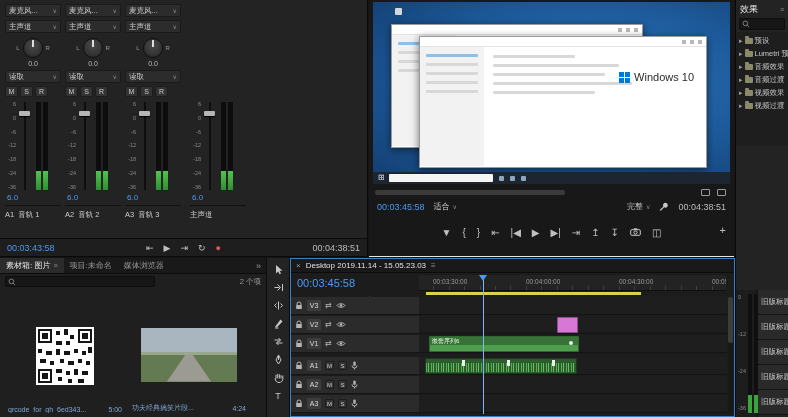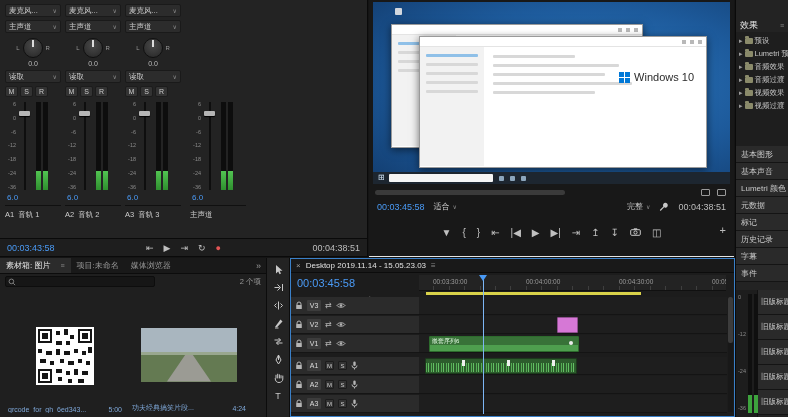--- a/index.html
+++ b/index.html
@@ -67,21 +67,21 @@
   .opticons{margin-left:auto;display:flex;gap:7px}
   .optbox{width:9px;height:7px;border:1px solid #9a9a9a;border-radius:1px;display:inline-block}
   .tcrow{position:absolute;left:8px;right:8px;top:199px;height:15px;display:flex;align-items:center;gap:9px}
   .dd{display:flex;align-items:center;gap:3px;color:#ccc;font-size:8px;white-space:nowrap}
   .transrow{position:absolute;left:0;right:0;top:219px;height:26px;display:flex;align-items:center;justify-content:center;gap:11px}
   .transrow .tbtn{font-size:10px}
   .plusbtn{position:absolute;right:8px;top:224px;color:#bbb;font-size:11px}
 
   
   #rightpanel{left:735px;top:0;width:53px;height:417px;border-left:1px solid #0a0a0a}
-  .fxtitle{padding:19px 4px 2px;color:#e8e8e8;display:flex;justify-content:space-between;align-items:center}
+  .fxtitle{padding:3px 4px 2px;color:#e8e8e8;display:flex;justify-content:space-between;align-items:center}
   .fxsearch{margin:0 3px;height:12px;background:#161616;border:1px solid #0d0d0d;border-radius:2px;display:flex;align-items:center;padding:0 2px;gap:2px}
   .fxsearch input{flex:1;min-width:0;background:transparent;border:0;outline:0;color:#ccc;font-size:7px}
   .fxlist{position:absolute;left:0;right:0;top:32px;height:114px;background:#1e1e1e;padding-top:2px}
   .fxrow{display:flex;align-items:center;gap:2px;padding:0 3px;height:13px;color:#c5c5c5;font-size:7.5px;white-space:nowrap;overflow:hidden}
   .tw{color:#9a9a9a;font-size:7px;flex:none}
   .folderic{width:8px;height:6px;background:#8a8a6a;border-radius:1px;position:relative;flex:none;margin-top:1px}
   .folderic::before{content:'';position:absolute;left:0;top:-2px;width:4px;height:2px;background:#8a8a6a;border-radius:1px 1px 0 0}
   .sidetabs{position:absolute;left:0;right:0;top:146px}
   .sidetabs span{display:flex;height:17px;background:#2a2a2a;border-bottom:1px solid #141414;align-items:center;padding:0 5px;color:#c8c8c8;font-size:8px;white-space:nowrap;overflow:hidden}
   .bottomright{position:absolute;left:0;right:0;top:290px;bottom:0;display:flex}
@@ -90,21 +90,21 @@
   .mscale span{font-size:5.5px;color:#8a8a8a;line-height:1}
   .mbars{display:flex;gap:2px;padding:4px 1px;flex:1}
   .mbar{width:4px;background:#0f0f0f;position:relative}
   .mbar::after{content:'';position:absolute;bottom:0;left:0;right:0;height:15%;background:#3da33d}
   .legacytabs{flex:1}
   .legacytabs span{display:flex;height:25px;background:#2a2a2a;border-bottom:1px solid #141414;align-items:center;padding:0 3px;font-size:7.5px;color:#c8c8c8;white-space:nowrap;overflow:hidden}
 
   
   #projectpanel{left:0;top:258px;width:266px;height:159px;background:#1f1f1f}
   .ptabbar{height:16px;background:#191919;display:flex;align-items:stretch;border-bottom:1px solid #0c0c0c}
-  .ptab{display:flex;align-items:center;gap:10px;padding:0 6px;font-size:8px;color:#9a9a9a;white-space:nowrap;overflow:hidden}
+  .ptab{display:flex;align-items:center;gap:3px;padding:0 6px;font-size:8px;color:#9a9a9a;white-space:nowrap;overflow:hidden}
   .ptab.active{background:#2b2b2b;color:#e8e8e8}
   .pmenu{color:#8a8a8a;font-size:7px}
   .overflowbtn{margin-left:auto;color:#9a9a9a;padding:0 5px;display:flex;align-items:center}
   .pbread{height:14px;display:flex;align-items:center;gap:4px;padding:0 5px;color:#9a9a9a;font-size:7.5px;white-space:nowrap;overflow:hidden}
   .psearchrow{height:15px;display:flex;align-items:center;gap:4px;padding:0 5px}
   .psearch{width:150px;height:11px;background:#161616;border:1px solid #0d0d0d;border-radius:2px;display:flex;align-items:center;gap:2px;padding:0 2px}
   .psearch input{flex:1;min-width:0;background:transparent;border:0;outline:0;color:#ccc;font-size:7px}
   .pcount{margin-left:auto;color:#9a9a9a;font-size:7.5px}
   .pitems{position:absolute;left:0;right:0;top:46px;bottom:0;display:flex;gap:10px;padding:4px 8px}
   .pitem{width:114px;display:flex;flex-direction:column}
@@ -498,30 +498,20 @@
           <span class="tw">▸</span>
           <span class="folderic"></span>
           <span>视频效果</span>
         </div>
       <div class="fxrow">
           <span class="tw">▸</span>
           <span class="folderic"></span>
           <span>视频过渡</span>
         </div>
     </div>
-    <div class="sidetabs">
-        <span>基本图形</span>
-        <span>基本声音</span>
-        <span>Lumetri 颜色</span>
-        <span>元数据</span>
-        <span>标记</span>
-        <span>历史记录</span>
-        <span>字幕</span>
-        <span>事件</span>
-      </div>
     <div class="bottomright">
       <div class="meterpanel">
         <div class="mscale">
             <span>0</span>
             <span>-12</span>
             <span>-24</span>
             <span>-36</span>
           </div>
         <div class="mbars">
             <div class="mbar"></div>

